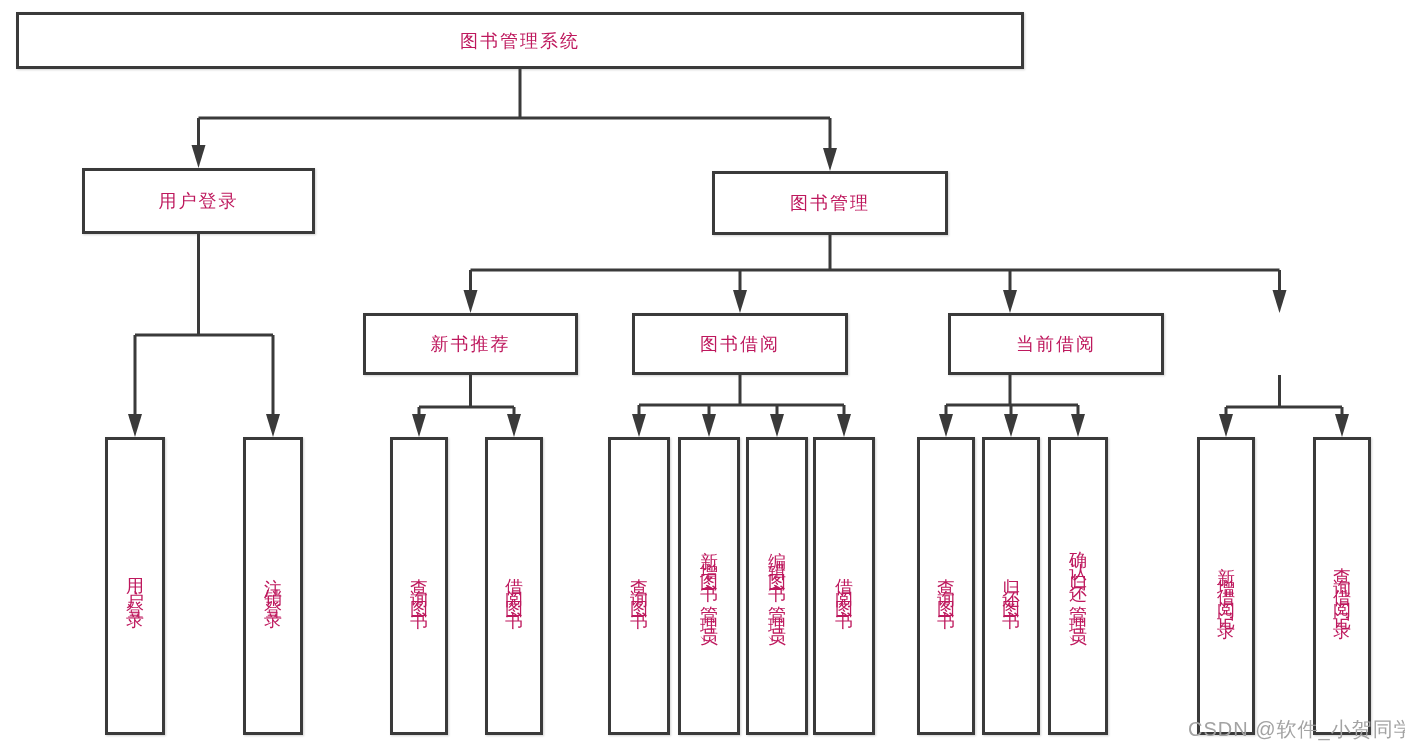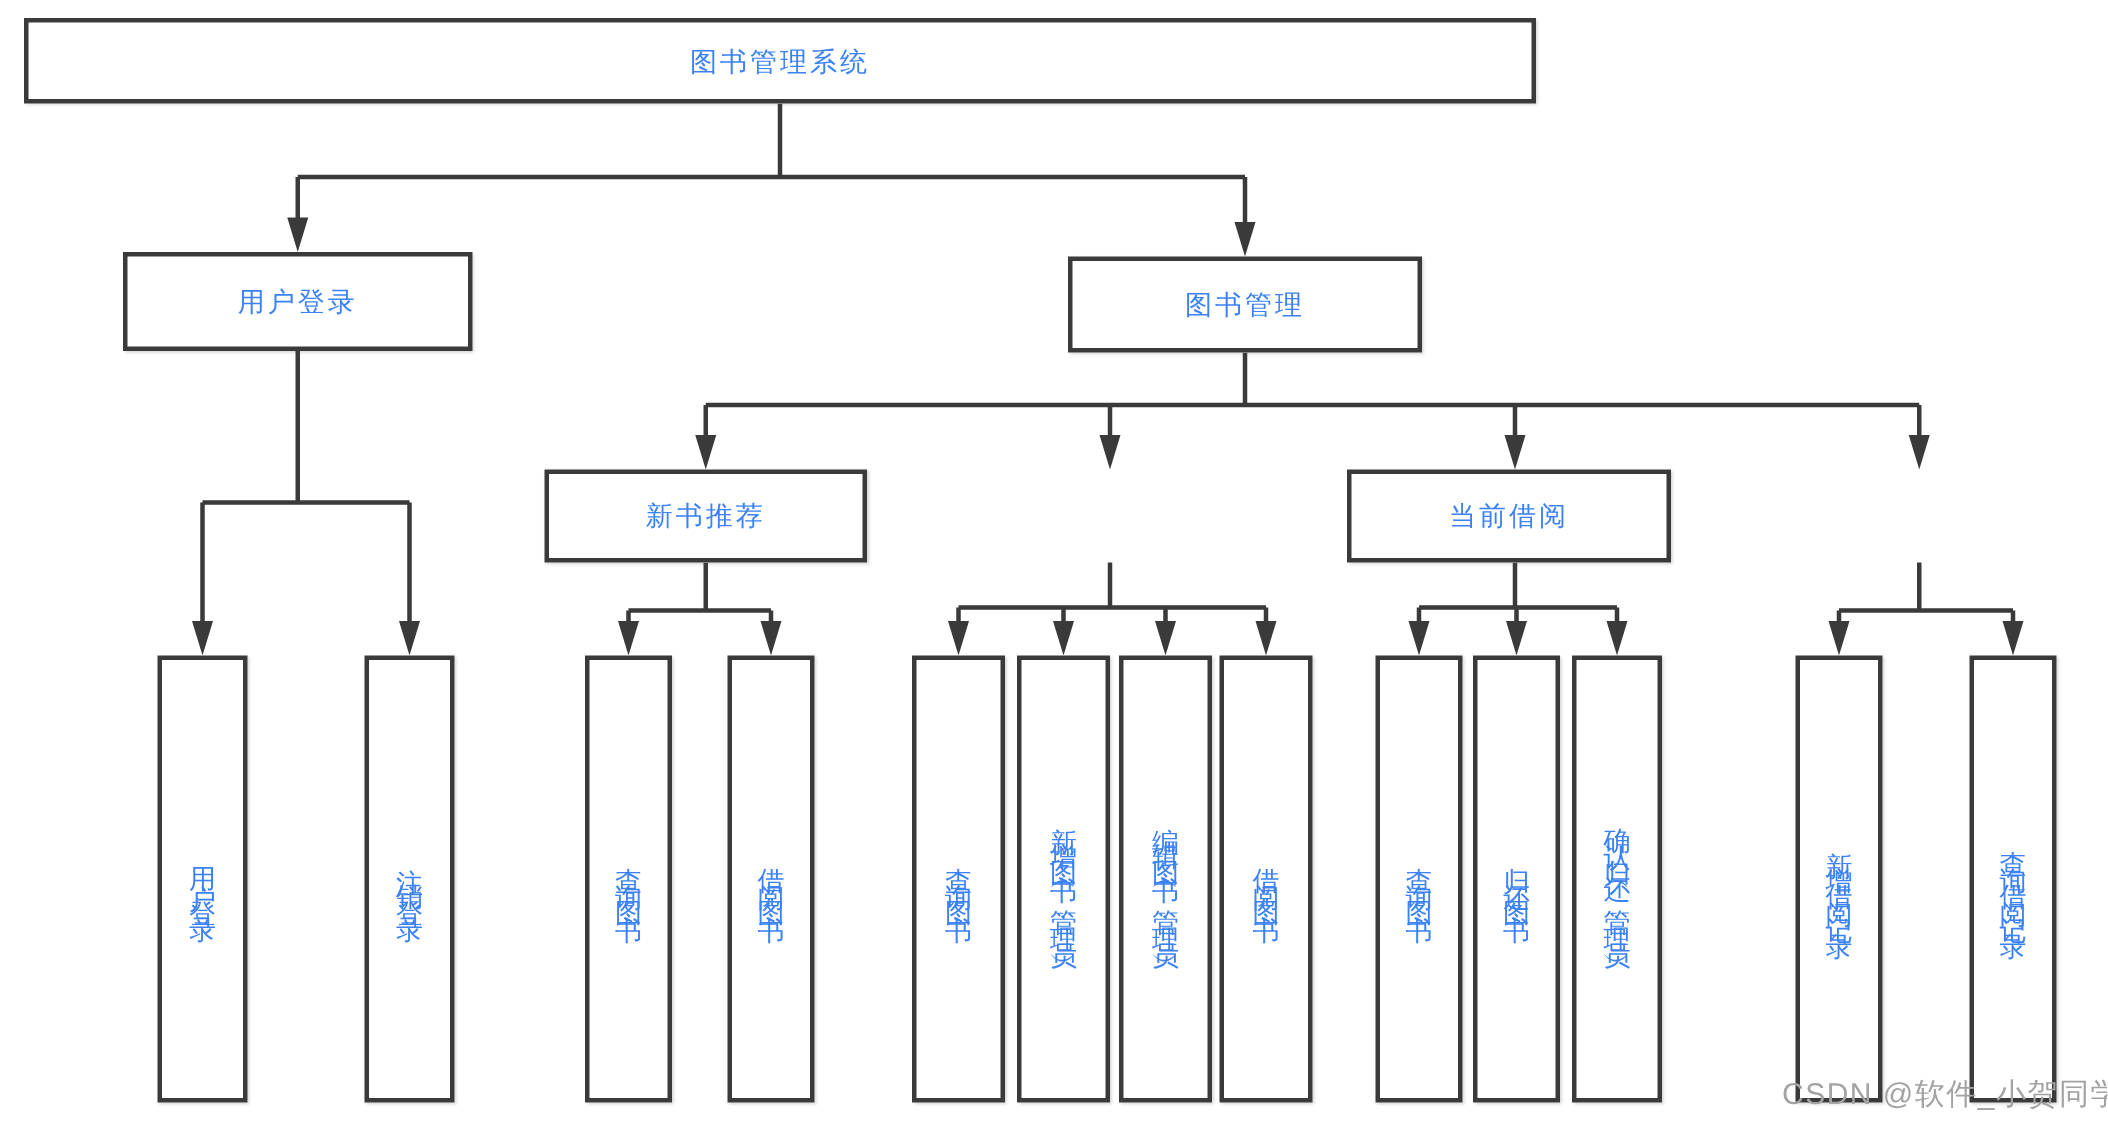--- a/index.html
+++ b/index.html
@@ -24,21 +24,21 @@
     pointer-events: none;
   }
   .box {
     position: absolute;
     box-sizing: border-box;
     background: #ffffff;
     border: 3px solid #3a3a3a;
     display: flex;
     align-items: center;
     justify-content: center;
-    color: #3b82f6;
+    color: #be185d;
     box-shadow: 1px 1px 2px rgba(80,80,80,0.25);
   }
   .hbox .lbl {
     font-size: 18px;
     letter-spacing: 2px;
     white-space: nowrap;
   }
   .leaf .vlbl {
     writing-mode: vertical-rl;
     text-orientation: mixed;
@@ -115,21 +115,24 @@
   <div class="box hbox" style="left:82px; top:168px; width:233px; height:66px;">
     <span class="lbl">用户登录</span>
   </div>
   <div class="box hbox" style="left:363px; top:313px; width:215px; height:62px;">
     <span class="lbl">新书推荐</span>
   </div>
 
   <div class="box hbox" style="left:712px; top:171px; width:236px; height:64px;">
     <span class="lbl">图书管理</span>
   </div>
-  <div class="box hbox" style="left:898px; top:313px; width:216px; height:62px;font-family:Liberation Mono, monospace;">
+  <div class="box hbox" style="left:632px; top:313px; width:216px; height:62px;">
+    <span class="lbl">图书借阅</span>
+  </div>
+  <div class="box hbox" style="left:948px; top:313px; width:216px; height:62px;font-family:Liberation Mono, monospace;">
     <span class="lbl">当前借阅</span>
   </div>
 
   <div class="box leaf" style="left:105px; top:437px; width:60px; height:298px;">
     <span class="vlbl">用户登录</span>
   </div>
   <div class="box leaf" style="left:243px; top:437px; width:60px; height:298px;">
     <span class="vlbl">注销登录</span>
   </div>
 

